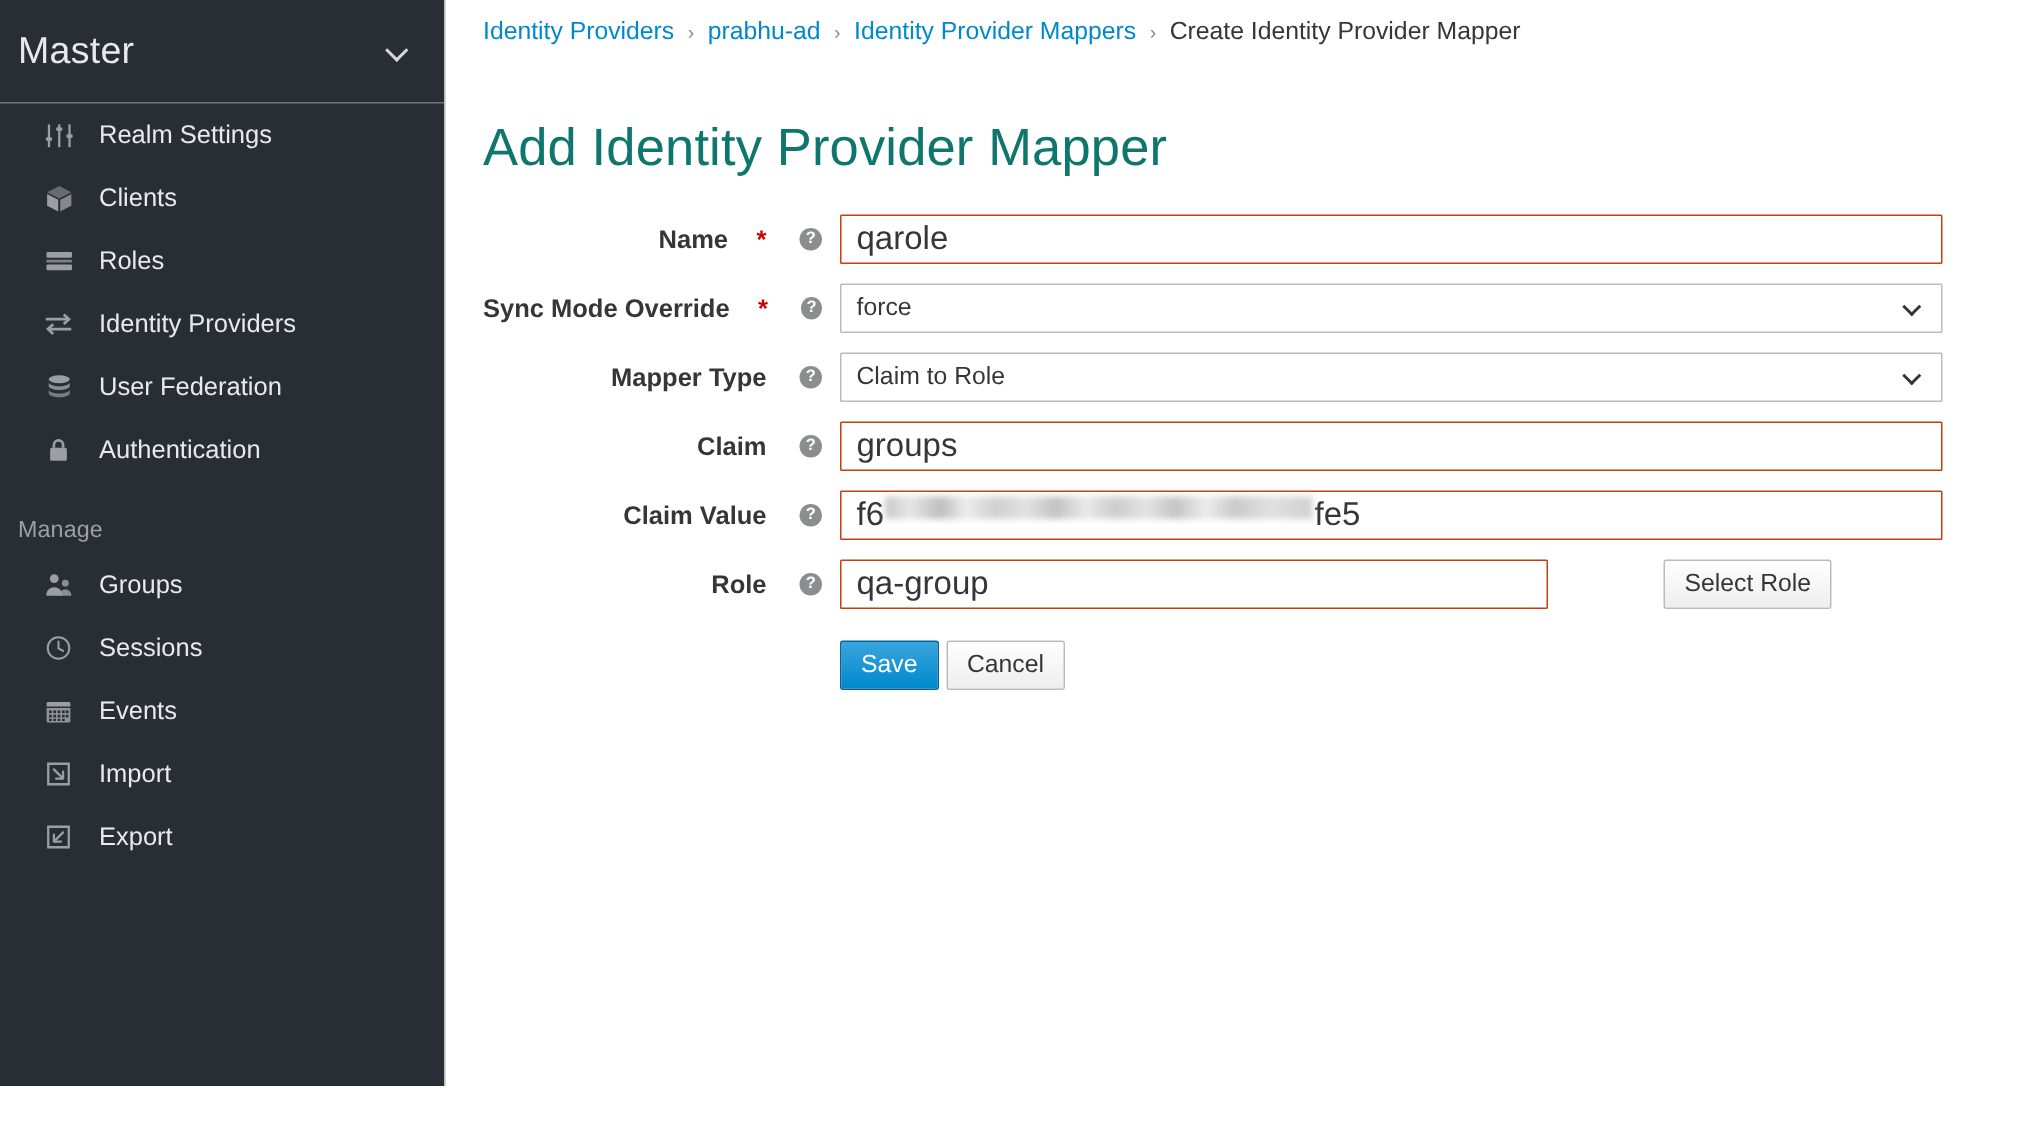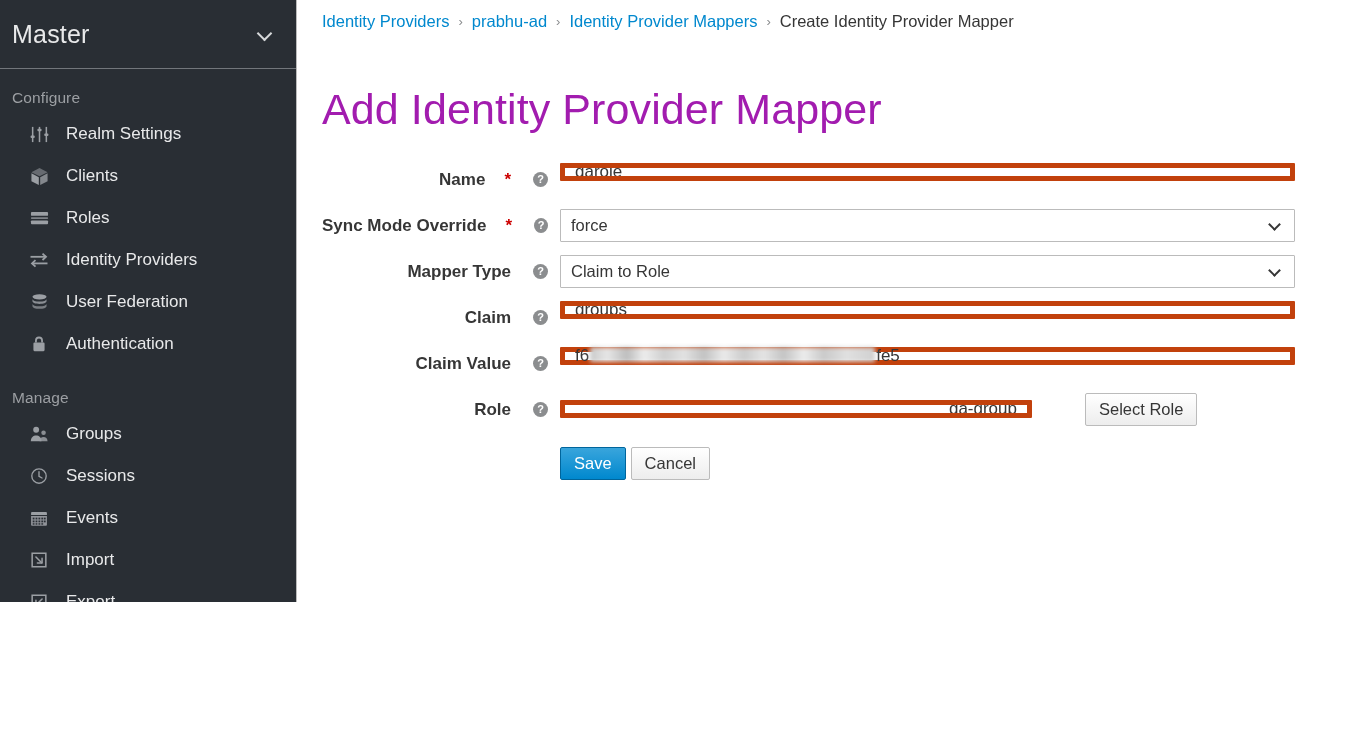--- a/index.html
+++ b/index.html
@@ -10,21 +10,21 @@
     font-family: "Liberation Sans", sans-serif;
     overflow: hidden;
   }
 
   
   .app { position: relative; width: 1349px; height: 750px; display: flex; }
 
   
   .sidebar {
     width: 297px;
-    height: 602px;
+    height: 724px;
     background: #292e34;
     border-right: 1px solid #bbb;
     flex: 0 0 297px;
     position: relative;
     overflow: hidden;
   }
   .realm-selector {
     height: 69px;
     display: flex;
     align-items: center;
@@ -103,23 +103,23 @@
   .bc-sep {
     color: #8b8d8f;
     margin: 0 9px;
     font-size: 13px;
     position: relative;
     top: 0px;
   }
   .bc-current { color: #363636; white-space: nowrap; }
 
   .page-title {
-    font-size: 43px;
+    font-size: 35px;
     font-weight: 300;
-    color: #a21caf;
+    color: #0f766e;
     padding: 22px 0 0 25px;
     letter-spacing: .1px;
   }
 
   .form {
     margin-top: 22px;
     padding-left: 25px;
   }
   .form-row {
     display: flex;
@@ -154,31 +154,31 @@
     text-align: center;
     margin-left: 7px;
     font-weight: bold;
     cursor: pointer;
     font-family: "Liberation Sans", sans-serif;
   }
   .field-wrap { display: flex; align-items: center; }
 
   .text-input {
     width: 735px;
-    height: 18px;
-    border: 5px solid #c2410c;
+    height: 33px;
+    border: 1px solid #c2410c;
     background: #fff;
-    font-size: 17px;
+    font-size: 22px;
     color: #363636;
     padding: 0 10px;
     font-family: "Liberation Sans", sans-serif;
     border-radius: 1px;
     outline: none;
   }
-  .text-input.narrow { width: 472px; text-align: right; }
+  .text-input.narrow { width: 472px; }
 
   .select-box {
     width: 735px;
     height: 33px;
     border: 1px solid #bbb;
     background: #fff;
     font-size: 16.5px;
     color: #363636;
     padding: 0 10px;
     display: flex;
@@ -233,39 +233,38 @@
     background: linear-gradient(to bottom, #fff 0%, #ededed 100%);
     border: 1px solid #bbb;
     color: #363636;
   }
   .btn-primary {
     background: linear-gradient(to bottom, #39a5dc 0%, #0088ce 100%);
     border: 1px solid #00659c;
     color: #fff;
   }
 
-  .select-role-btn { margin-left: 53px; }
+  .select-role-btn { margin-left: 77px; }
 
   .actions { display: flex; gap: 5px; }
   .actions-row { margin-top: 21px; }
 </style>
 </head>
 <body>
 
 <div class="app">
 
   <nav class="sidebar">
 
     <div class="realm-selector">
       <span class="realm-name">Master</span>
       <span class="chev"></span>
     </div>
 
     <div class="nav-group">
-      <div class="nav-section-title">Configure</div>
 
       <div class="nav-item">
         <span class="nav-icon">
           <svg width="19" height="19" viewBox="0 0 20 20" fill="currentColor">
             <rect x="2" y="2" width="1.6" height="16"></rect>
               <rect x="9.2" y="2" width="1.6" height="16"></rect>
               <rect x="16.4" y="2" width="1.6" height="16"></rect>
             <rect x="0.6" y="11" width="4.4" height="2.6" rx="1"></rect>
               <rect x="7.8" y="4" width="4.4" height="2.6" rx="1"></rect>
               <rect x="15" y="9" width="4.4" height="2.6" rx="1"></rect>

